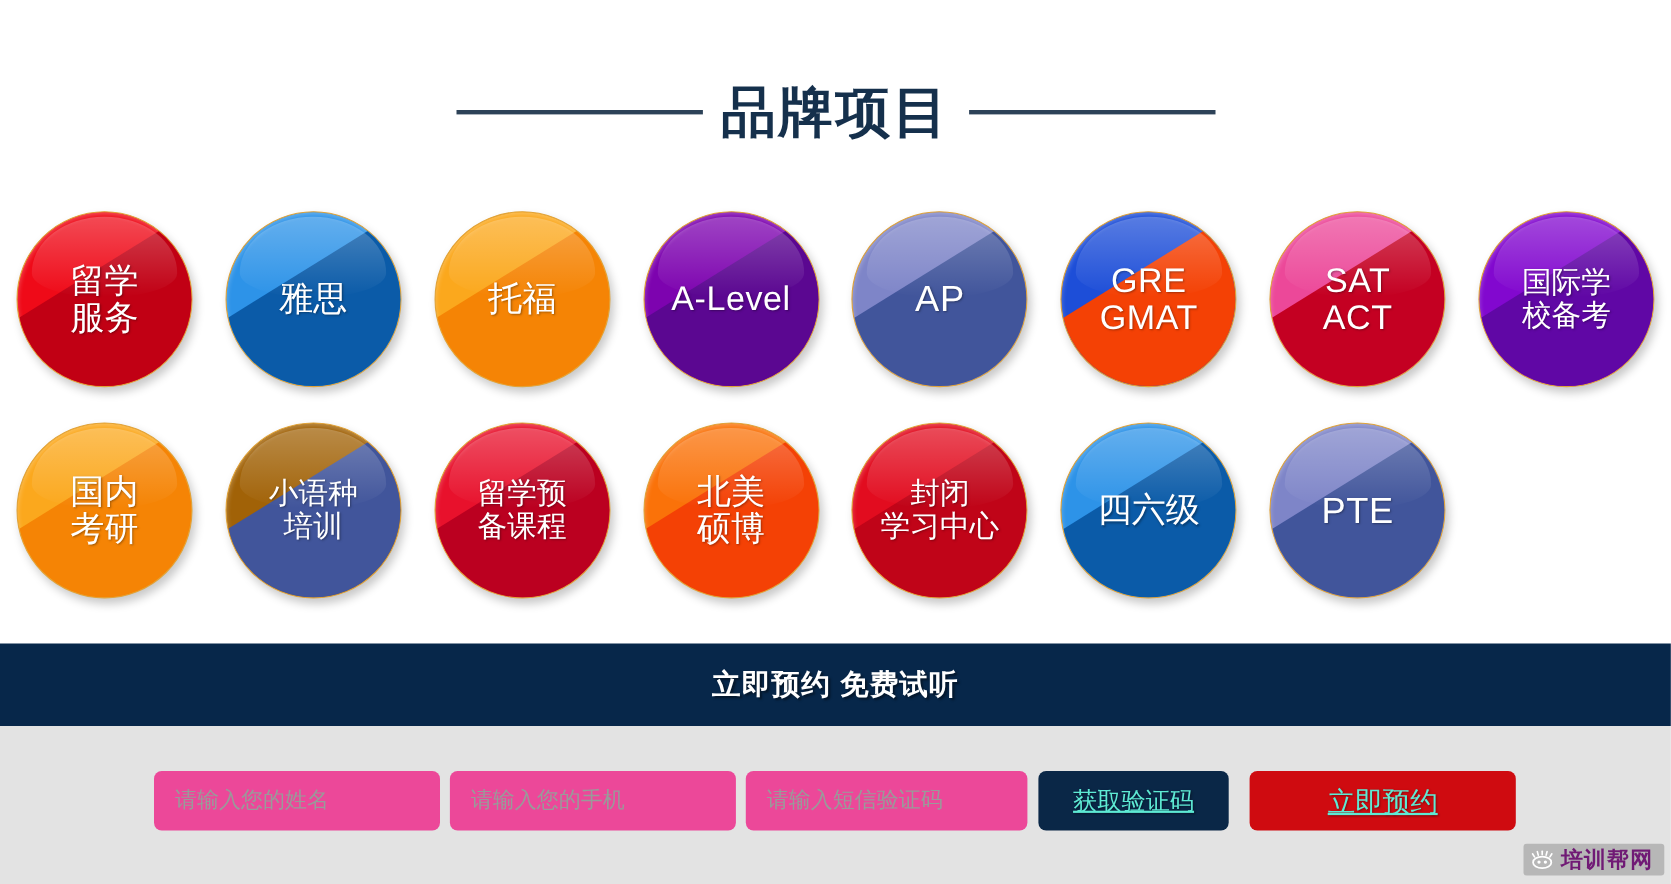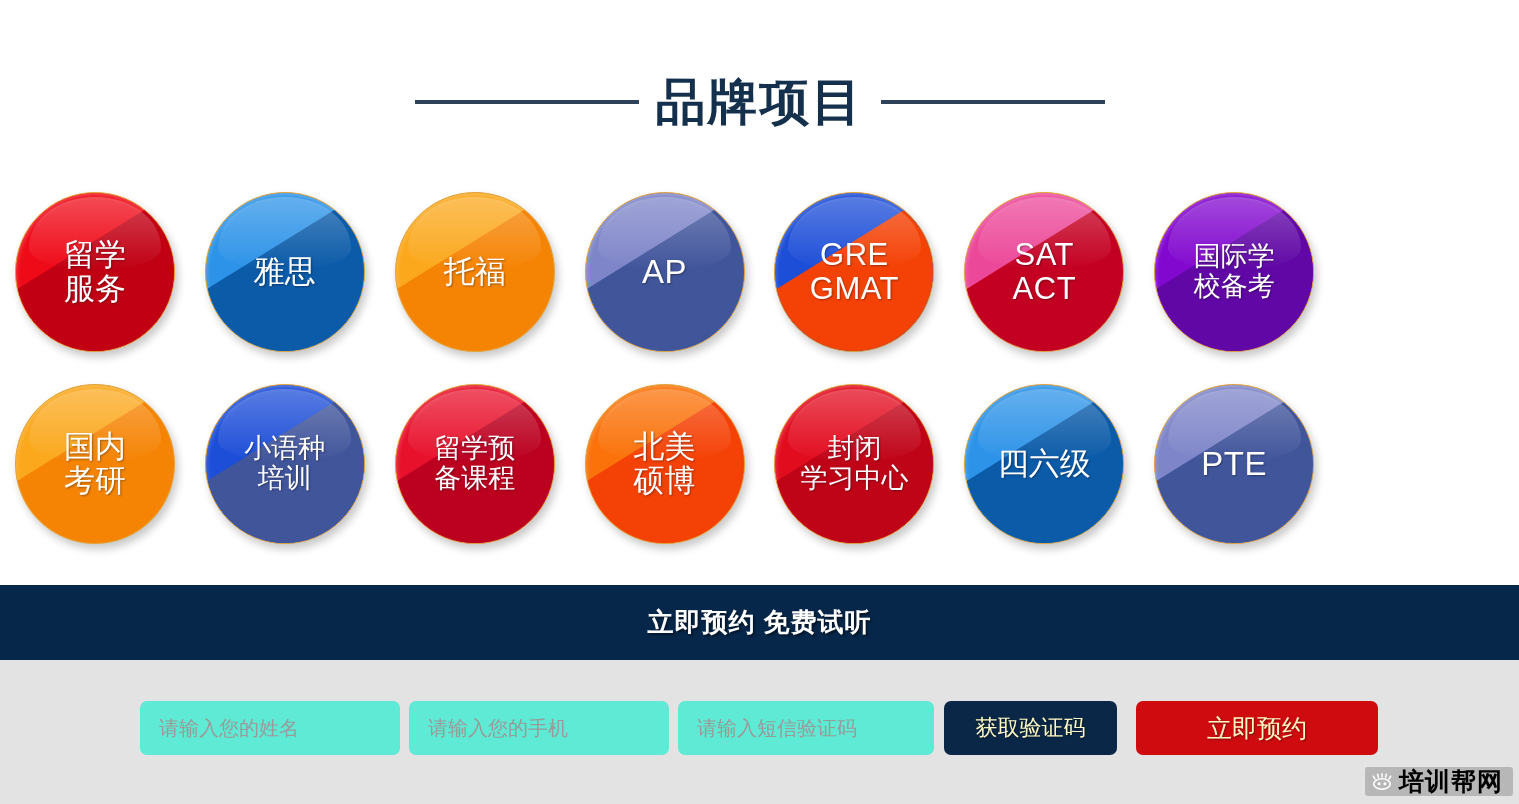--- a/index.html
+++ b/index.html
@@ -89,46 +89,47 @@
   
   .form-strip {
     position: absolute; left: 0; top: 660px; width: 1519px; height: 144px;
     background: #e3e3e3;
   }
   .form-inner {
     position: absolute; left: 140px; top: 41px;
     display: flex; align-items: center; gap: 9px;
   }
   .field {
-    width: 260px; height: 54px; background: #5eead4; border: none;
+    width: 260px; height: 54px; background: #ec4899; border: none;
     border-radius: 7px; padding: 0 19px;
     font-family: "Liberation Sans", "DejaVu Sans", sans-serif;
     font-size: 20px; color: #3b3b3b; outline: none;
   }
   .field::placeholder { color: #9a9a9a; }
   .field-code { width: 256px; }
   .btn {
     height: 54px; border: none; border-radius: 7px; cursor: pointer;
     font-family: "Liberation Sans", "DejaVu Sans", sans-serif;
-    font-size: 22px; color: #fef9c3; white-space: nowrap;
+    font-size: 22px; color: #5eead4; white-space: nowrap;
     text-shadow: 1px 1px 2px rgba(0,0,0,.4);
+    text-decoration: underline;
   }
   .btn-code { width: 173px; background: #0a2747; margin-left: 1px; }
   .btn-submit { width: 242px; background: #cf0b10; margin-left: 10px; font-size: 25px; }
 
   
   .watermark {
     position: absolute; right: 6px; bottom: 8px;
     height: 29px; padding: 0 10px 0 7px;
     background: #b7b7b7; border-radius: 3px;
     display: flex; align-items: center; gap: 7px;
   }
   .watermark-icon { width: 20px; height: 17px; display: block; }
   .watermark-text {
-    color: #000000; font-size: 25px; font-weight: bold; letter-spacing: 1px;
+    color: #701a75; font-size: 20px; font-weight: bold; letter-spacing: 1px;
     line-height: 1; white-space: nowrap;
   }
 </style>
 </head>
 <body>
 
 <div id="root">
 
   <div class="title-row">
     <div class="title-rule"></div>
@@ -148,20 +149,25 @@
           <div class="bubble" style="background: rgb(45, 147, 232); --dark: #0b5ba8;">
             <div class="bubble-label lbl-cjk-1">雅思</div>
           </div>
         </div>
         <div class="cell">
           <div class="bubble" style="background: rgb(251, 168, 29); --dark: #f58405;">
             <div class="bubble-label lbl-cjk-1">托福</div>
           </div>
         </div>
         <div class="cell">
+          <div class="bubble" style="background: rgb(125, 3, 175); --dark: #5b0791;">
+            <div class="bubble-label lbl-lat-2">A-Level</div>
+          </div>
+        </div>
+        <div class="cell">
           <div class="bubble" style="background: rgb(126, 133, 200); --dark: #41559b;">
             <div class="bubble-label lbl-lat-1">AP</div>
           </div>
         </div>
         <div class="cell">
           <div class="bubble" style="background: #1d4ed8; --dark: #f44105;">
             <div class="bubble-label lbl-lat-2">GRE
 GMAT</div>
           </div>
         </div>
@@ -179,21 +185,21 @@
         </div>
       </div>
     <div class="row row-2">
         <div class="cell">
           <div class="bubble" style="background: rgb(251, 168, 29); --dark: #f58405;">
             <div class="bubble-label lbl-cjk-2">国内
 考研</div>
           </div>
         </div>
         <div class="cell">
-          <div class="bubble" style="background: #1d4ed8; --dark: #41559b;">
+          <div class="bubble" style="background: #a16207; --dark: #41559b;">
             <div class="bubble-label lbl-cjk-3">小语种
 培训</div>
           </div>
         </div>
         <div class="cell">
           <div class="bubble" style="background: rgb(232, 17, 44); --dark: #bb0020;">
             <div class="bubble-label lbl-cjk-3">留学预
 备课程</div>
           </div>
         </div>

